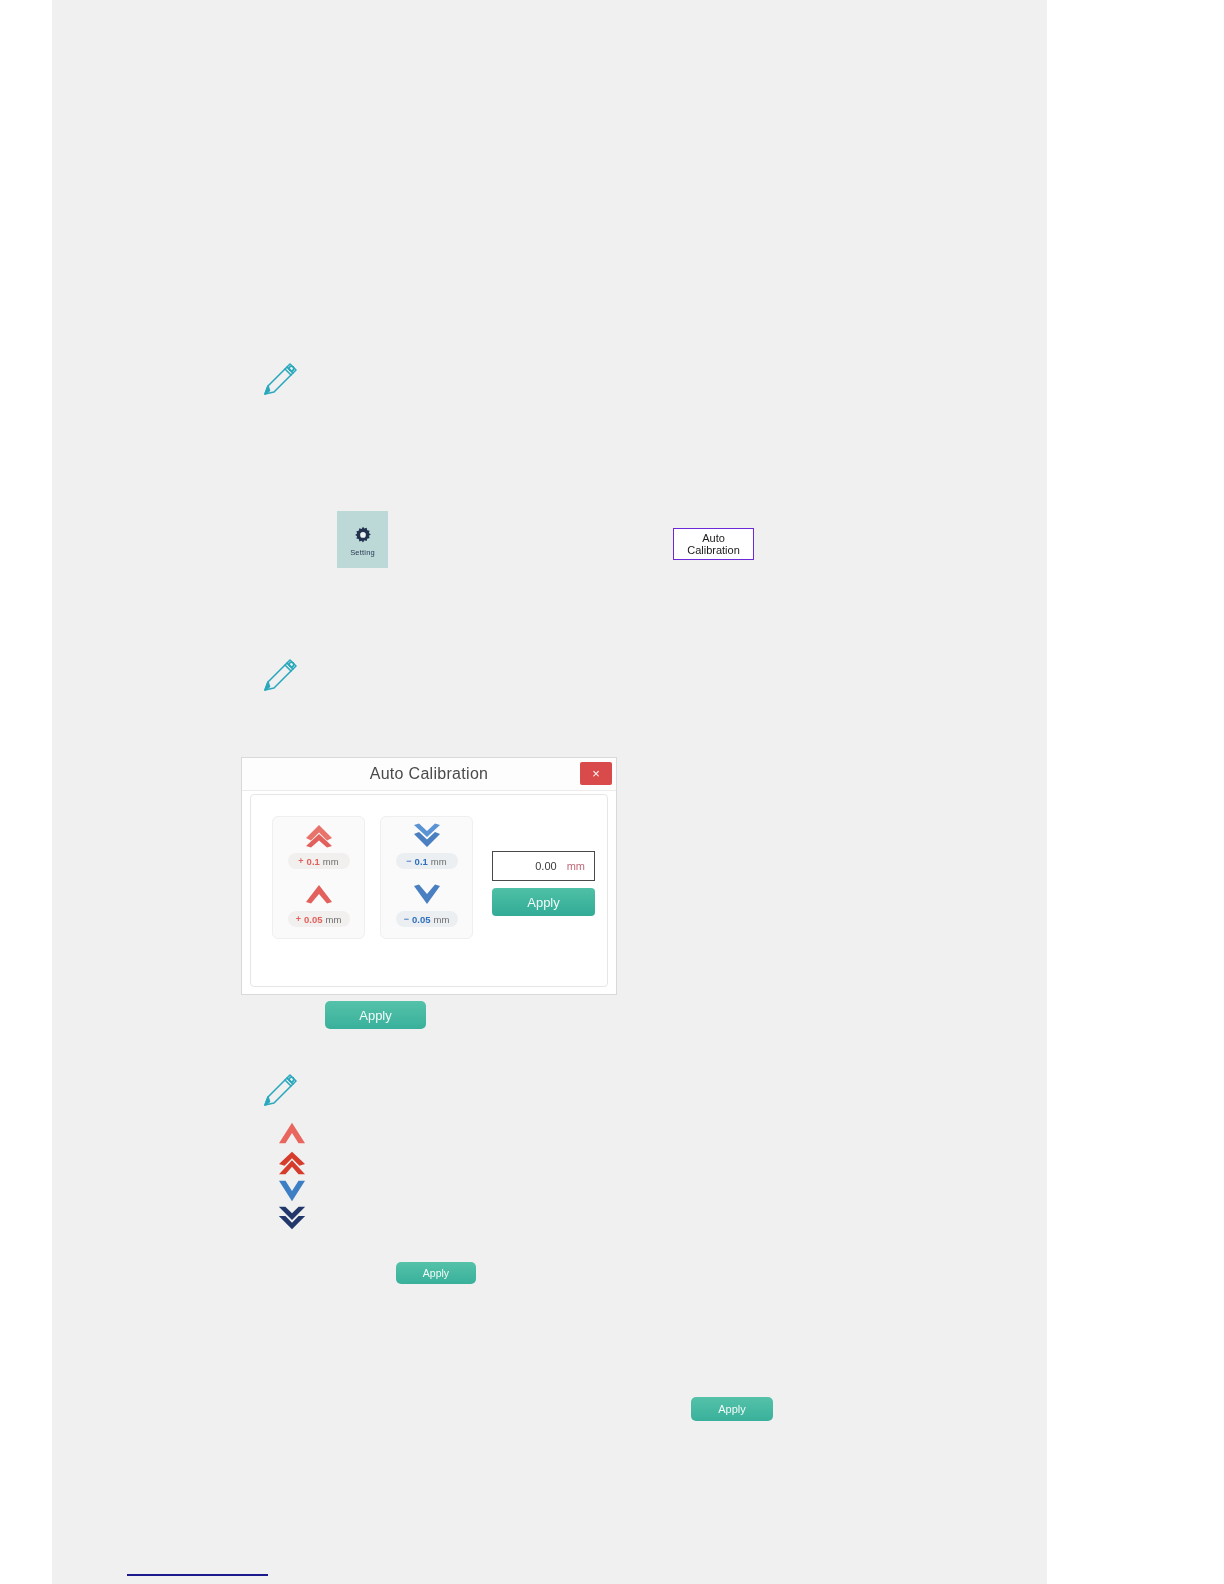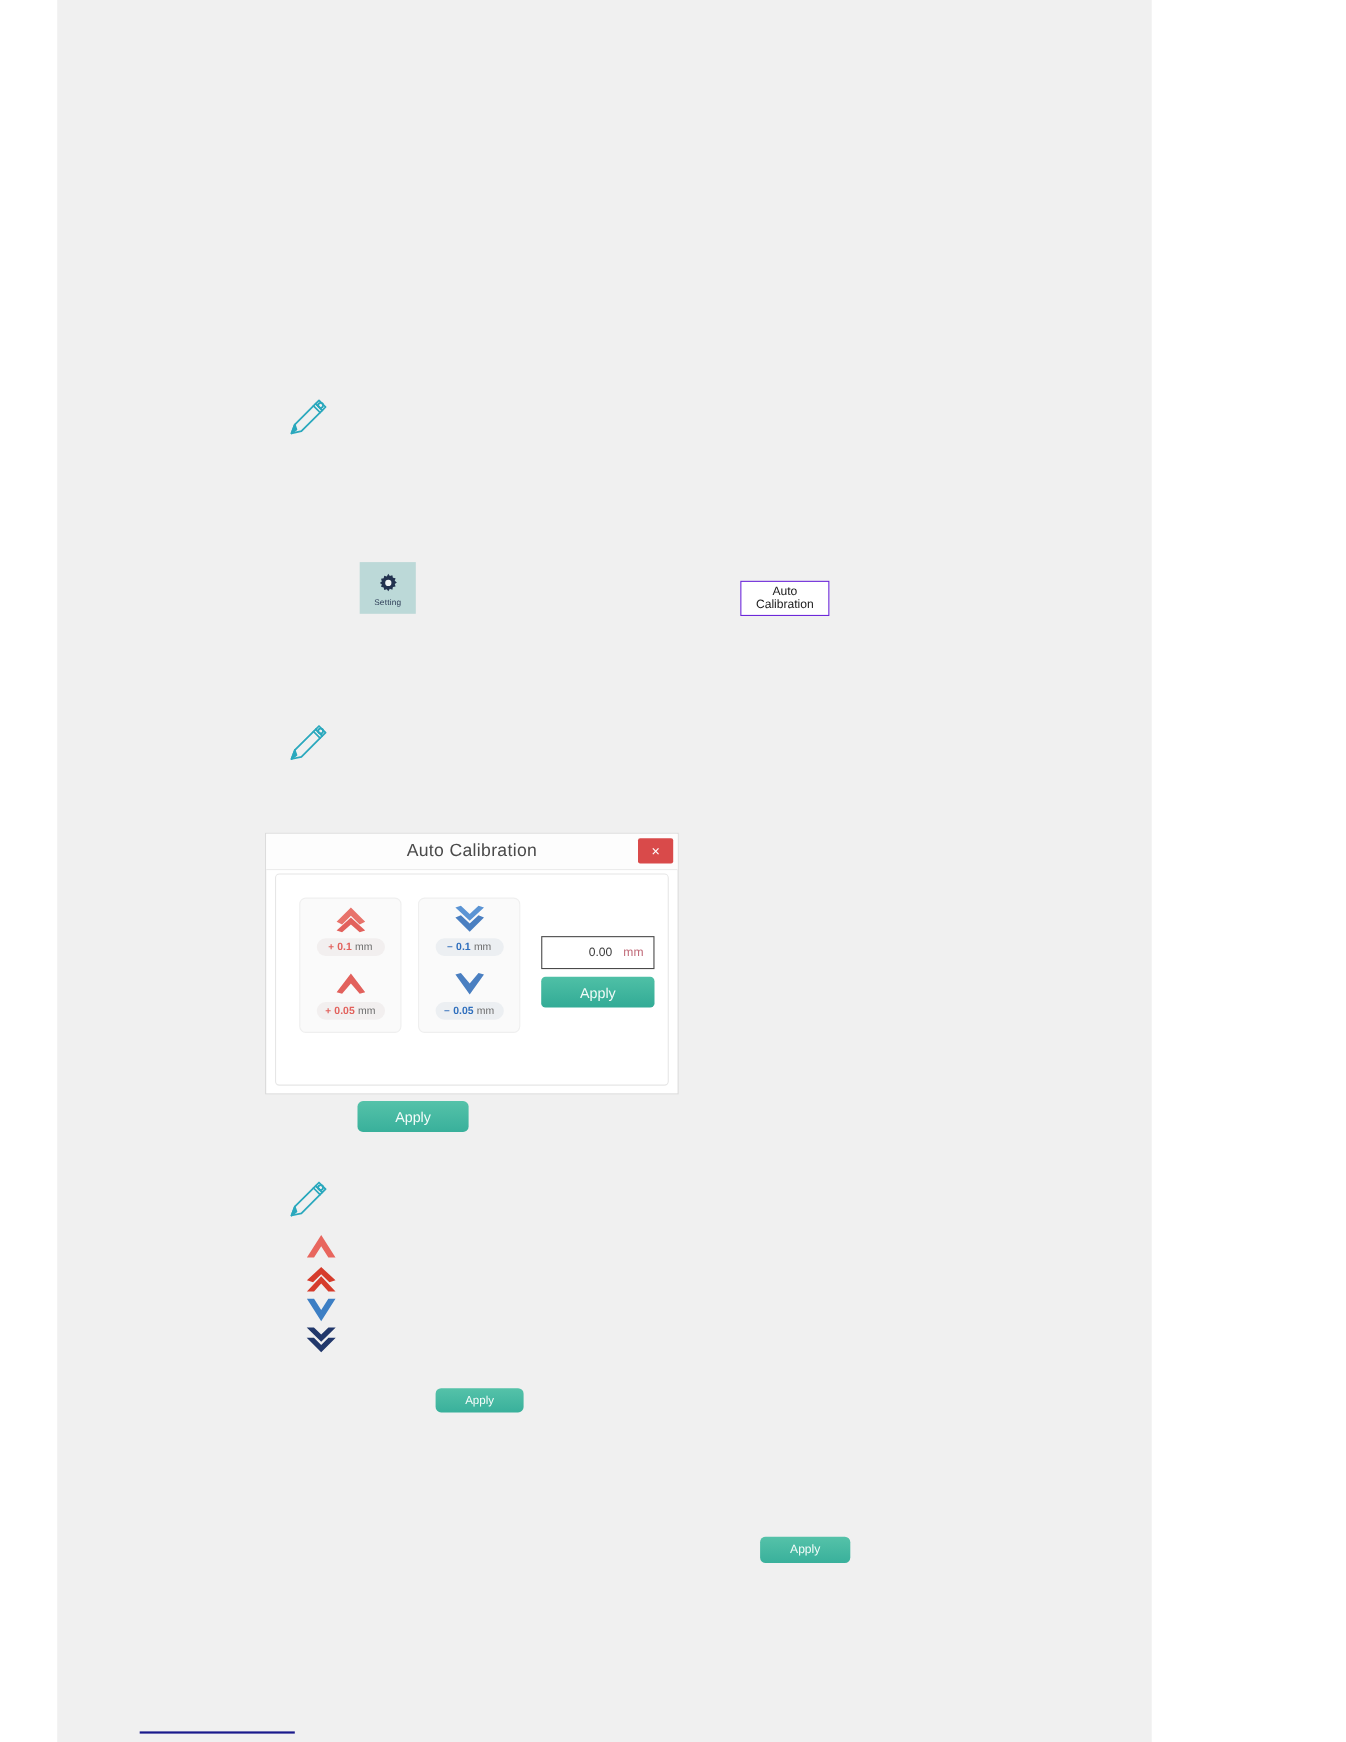--- a/index.html
+++ b/index.html
@@ -28,24 +28,24 @@
   
   .pencil-icon {
     position: absolute;
     width: 46px;
     height: 46px;
   }
 
   
   #setting-button {
     position: absolute;
-    left: 327px;
+    left: 337px;
     top: 511px;
     width: 51px;
-    height: 47px;
+    height: 57px;
     background: #bcd9d8;
     display: flex;
     flex-direction: column;
     align-items: center;
     justify-content: center;
     gap: 1px;
   }
   #setting-button .gear {
     width: 22px;
     height: 22px;

